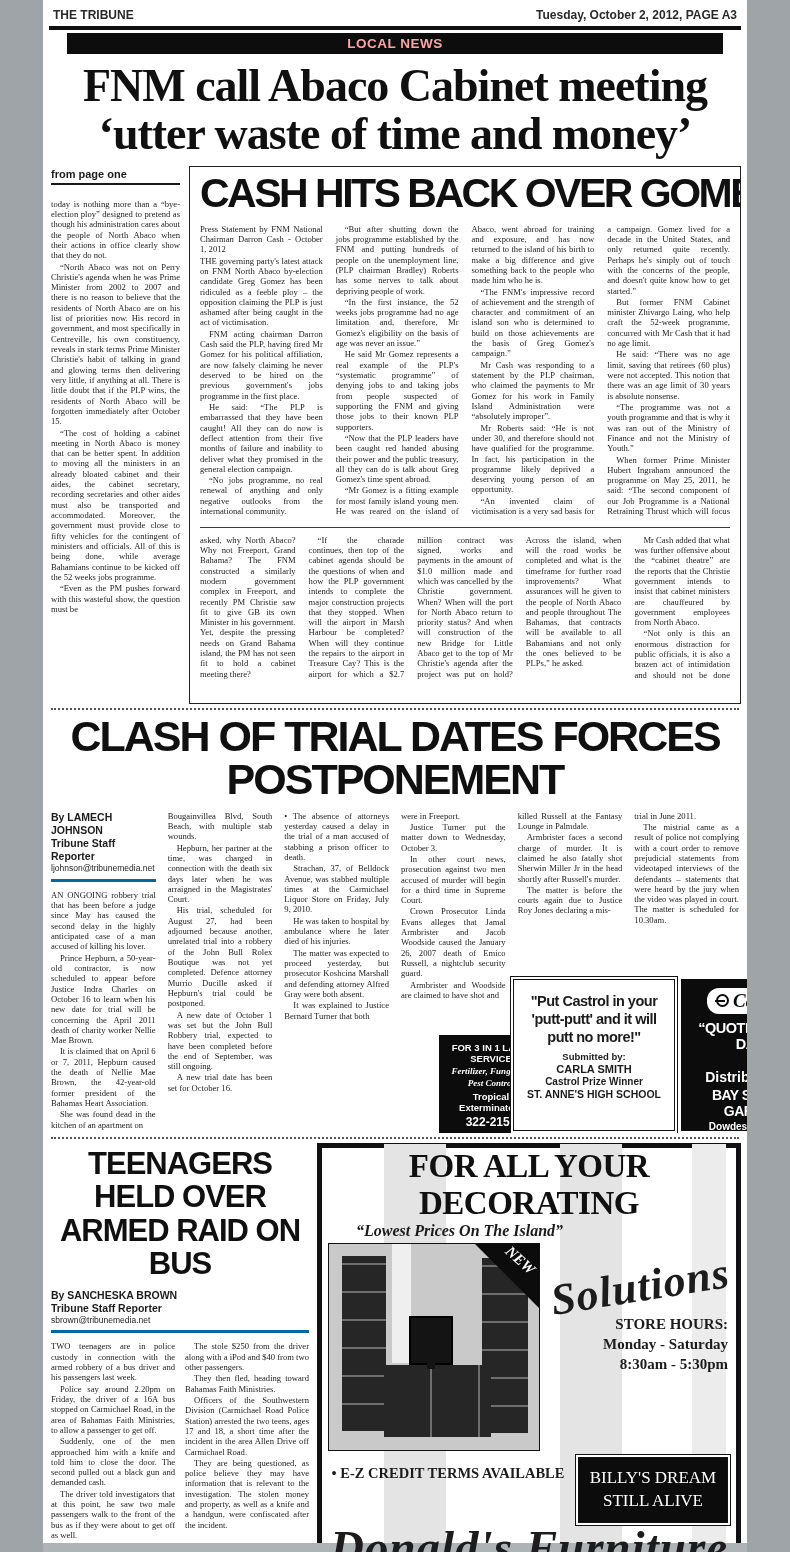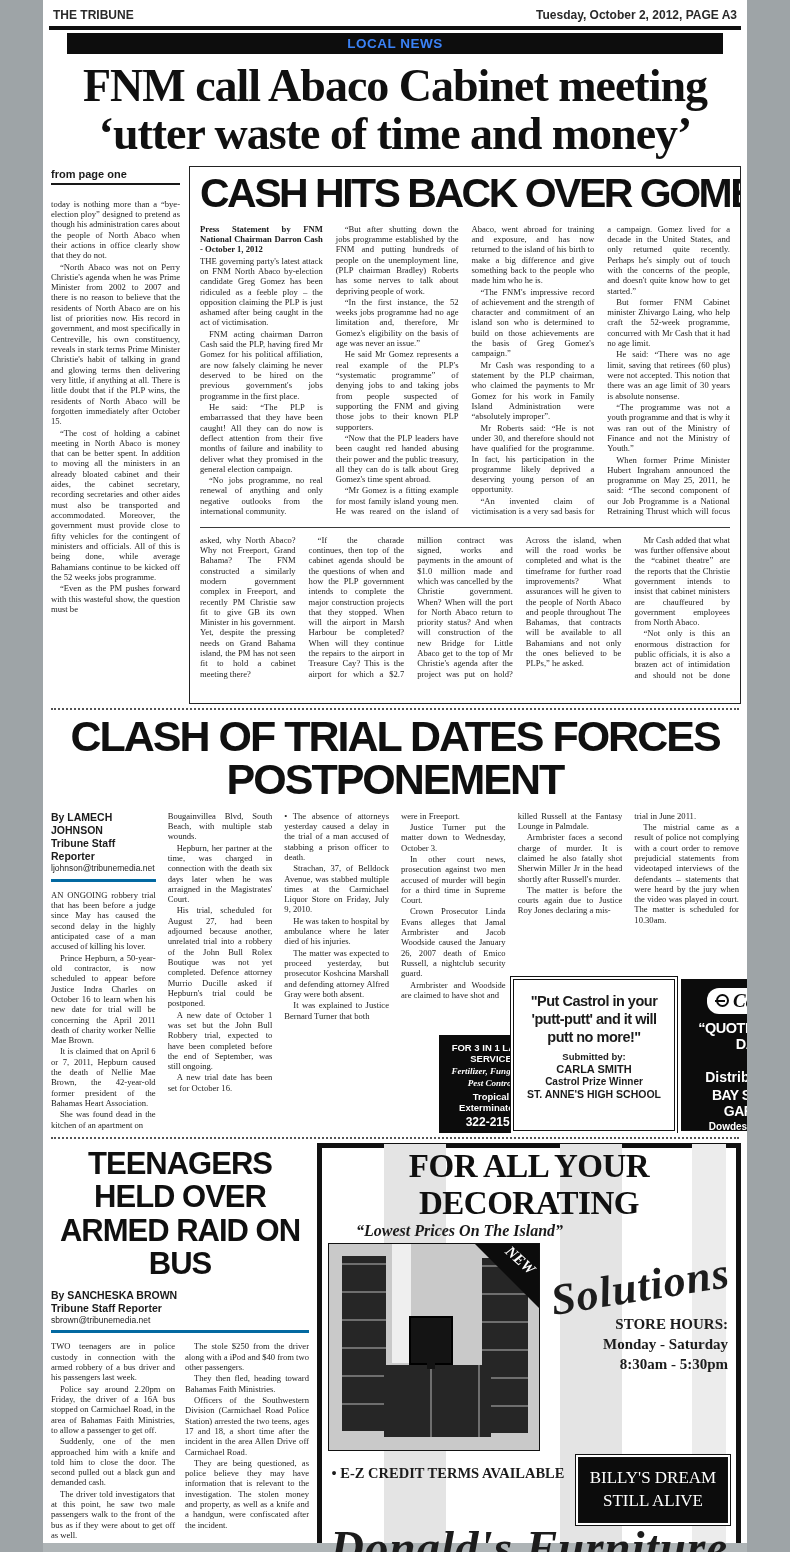--- a/index.html
+++ b/index.html
@@ -7,41 +7,41 @@
   .page {
     width:704px; height:1552px; margin:0 auto; background:#fff;
     position:relative; overflow:hidden; color:#1c1c1c;
     font-family:"Liberation Serif", serif;
   }
   
   .masthead { display:flex; justify-content:space-between; align-items:flex-end;
     padding:8px 10px 4px; font-family:"Liberation Sans",sans-serif;
     font-size:12px; font-weight:bold; color:#2a2a2a; }
   .thickrule { border-top:4px solid #0f0f0f; margin:0 6px; }
-  .section-bar { background:#0d0d0d; color:#3b82f6; text-align:center;
+  .section-bar { background:#0d0d0d; color:#fca5a5; text-align:center;
     font-family:"Liberation Sans",sans-serif; font-weight:bold; font-size:13.5px;
     padding:3px 0; margin:3px 24px 0; letter-spacing:.5px; }
   
   .lead-headline { font-size:46px; font-weight:bold; text-align:center;
     line-height:1.04; margin:8px 4px 8px; letter-spacing:-1px; color:#101010; }
   
   .bt p { font-size:8.6px; line-height:1.2; text-align:justify;
     text-indent:9px; margin-bottom:1px; }
   .bt p:first-child { text-indent:0; }
   
   .main-row { display:flex; padding:0 6px; height:538px; overflow:hidden; }
   .lead-col { width:140px; flex:none; padding:2px 9px 0 2px; overflow:hidden; }
   .kicker { font-family:"Liberation Sans",sans-serif; font-weight:bold; font-size:11px;
     border-bottom:2px solid #181818; padding-bottom:3px; margin-bottom:14px; }
   .cash-box { flex:1; border:1.5px solid #222; padding:4px 10px 6px; overflow:hidden; }
   .cash-headline { font-family:"Liberation Sans",sans-serif; font-weight:bold;
     font-size:41px; letter-spacing:-2.5px; line-height:1; margin:2px 0 10px;
     white-space:nowrap; color:#101010; }
   .cash-top { column-count:4; column-gap:13px; height:296px; overflow:hidden; }
-  .press-byline { font-weight:bold; font-size:9.5px; line-height:1.3;
+  .press-byline { font-weight:normal; font-size:9.5px; line-height:1.3;
     margin-bottom:8px; text-indent:0 !important; text-align:left; }
   .cash-rule { border-top:1px solid #3a3a3a; margin:7px 0; }
   .cash-bottom { column-count:5; column-gap:13px; height:152px; overflow:hidden; }
   .dotted { border-top:2px dotted #555; margin:4px 8px; }
   
   .clash-headline { font-family:"Liberation Sans",sans-serif; font-weight:bold;
     font-size:43px; letter-spacing:-2px; text-align:center; line-height:1;
     margin:5px 0 10px; color:#101010; }
   .clash-body { position:relative; display:grid; grid-template-columns:repeat(6,1fr);
     gap:0 12px; padding:0 8px; height:322px; overflow:hidden; }

